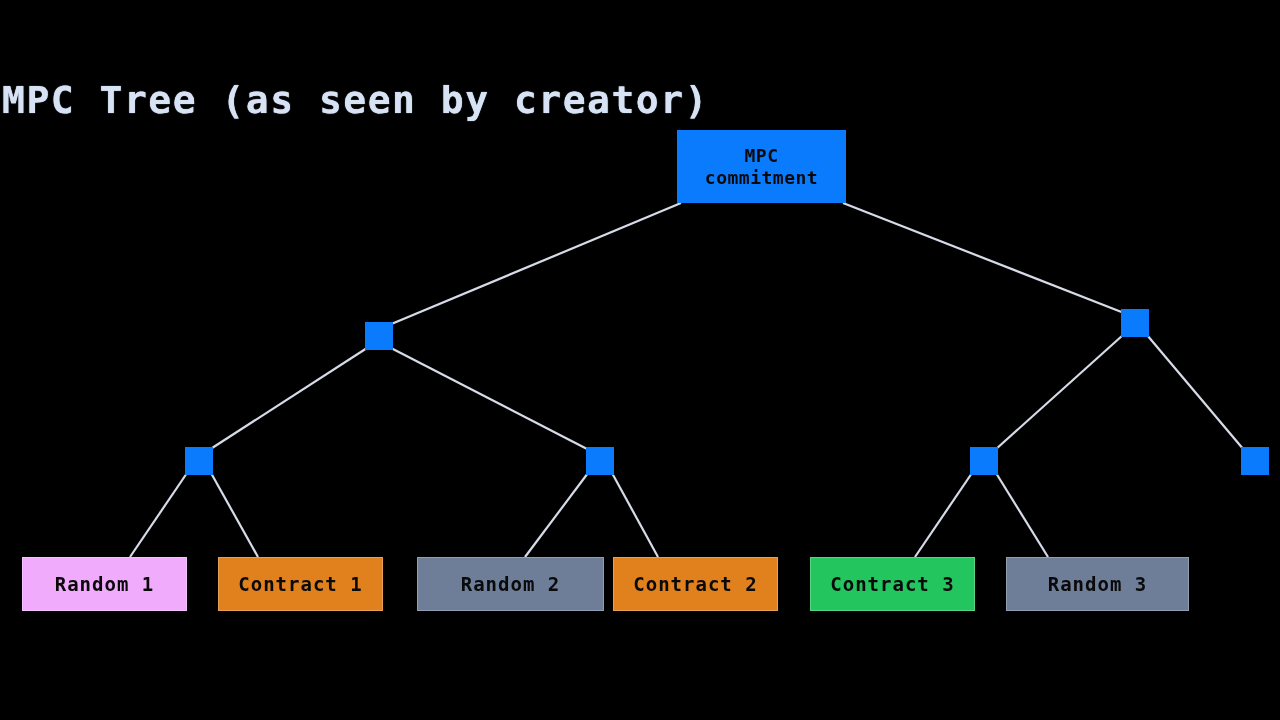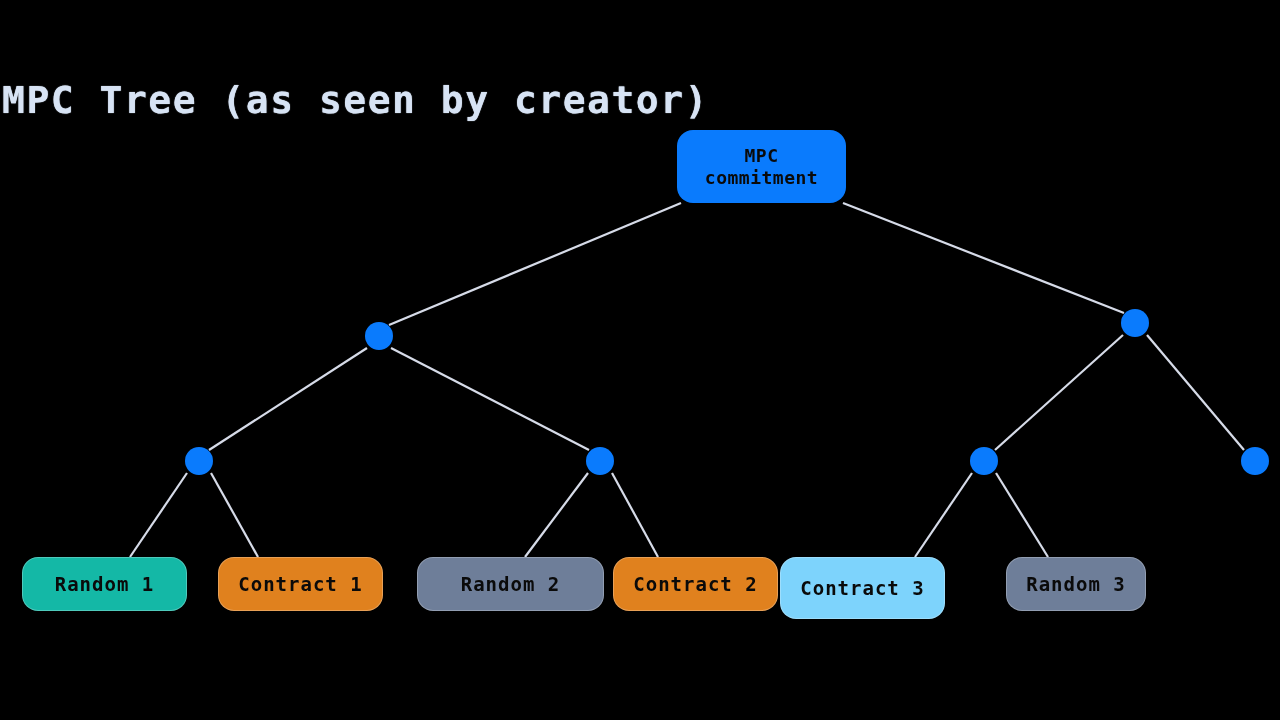--- a/index.html
+++ b/index.html
@@ -49,21 +49,20 @@
     box-sizing: border-box;
     display: flex;
     align-items: center;
     justify-content: center;
     text-align: center;
     color: #0a0a0a;
     font-family: "DejaVu Sans Mono", "Liberation Mono", monospace;
     font-weight: bold;
     line-height: 1.18;
     white-space: pre-line;
-    border-radius: 16px;
   }
   .node-root {
     font-size: 18px;
     letter-spacing: 0.5px;
   }
   .node-leaf {
     font-size: 19px;
     letter-spacing: 1px;
     border: 1px solid rgba(255,255,255,0.25);
   }
@@ -95,21 +94,21 @@
 
   <div id="nodes-layer">
       <div class="node-box node-root" style="left: 677px; top: 130px; width: 169px; height: 73px; background: rgb(10, 123, 253);"><span>MPC
 commitment</span></div>
       <div class="node-box node-inner" style="left: 365px; top: 322px; width: 28px; height: 28px; background: rgb(10, 123, 253);"></div>
       <div class="node-box node-inner" style="left: 1121px; top: 309px; width: 28px; height: 28px; background: rgb(10, 123, 253);"></div>
       <div class="node-box node-inner" style="left: 185px; top: 447px; width: 28px; height: 28px; background: rgb(10, 123, 253);"></div>
       <div class="node-box node-inner" style="left: 586px; top: 447px; width: 28px; height: 28px; background: rgb(10, 123, 253);"></div>
       <div class="node-box node-inner" style="left: 970px; top: 447px; width: 28px; height: 28px; background: rgb(10, 123, 253);"></div>
       <div class="node-box node-inner" style="left: 1241px; top: 447px; width: 28px; height: 28px; background: rgb(10, 123, 253);"></div>
-      <div class="node-box node-leaf" style="left: 22px; top: 557px; width: 165px; height: 54px; background: #14b8a6;"><span>Random 1</span></div>
+      <div class="node-box node-leaf" style="left: 22px; top: 557px; width: 165px; height: 54px; background: #f0abfc;"><span>Random 1</span></div>
       <div class="node-box node-leaf" style="left: 218px; top: 557px; width: 165px; height: 54px; background: rgb(224, 129, 30);"><span>Contract 1</span></div>
       <div class="node-box node-leaf" style="left: 417px; top: 557px; width: 187px; height: 54px; background: rgb(110, 126, 153);"><span>Random 2</span></div>
       <div class="node-box node-leaf" style="left: 613px; top: 557px; width: 165px; height: 54px; background: rgb(224, 129, 30);"><span>Contract 2</span></div>
-      <div class="node-box node-leaf" style="left: 780px; top: 557px; width: 165px; height: 62px; background: #7dd3fc;"><span>Contract 3</span></div>
-      <div class="node-box node-leaf" style="left: 1006px; top: 557px; width: 140px; height: 54px; background: rgb(110, 126, 153);"><span>Random 3</span></div>
+      <div class="node-box node-leaf" style="left: 810px; top: 557px; width: 165px; height: 54px; background: #22c55e;"><span>Contract 3</span></div>
+      <div class="node-box node-leaf" style="left: 1006px; top: 557px; width: 183px; height: 54px; background: rgb(110, 126, 153);"><span>Random 3</span></div>
     </div>
 
 </div>
 
 </body></html>

